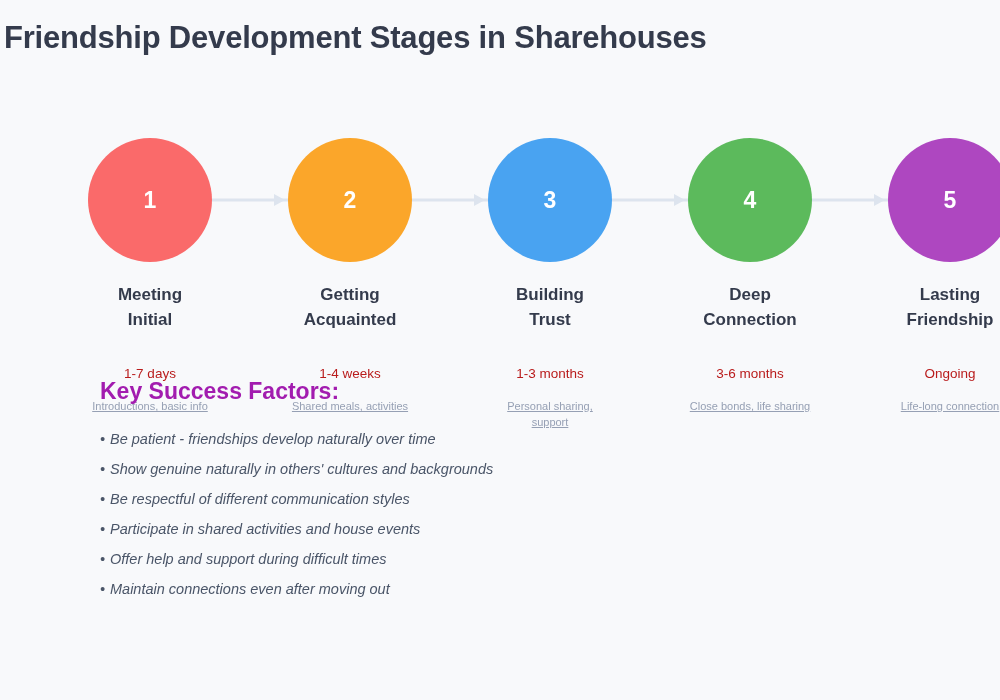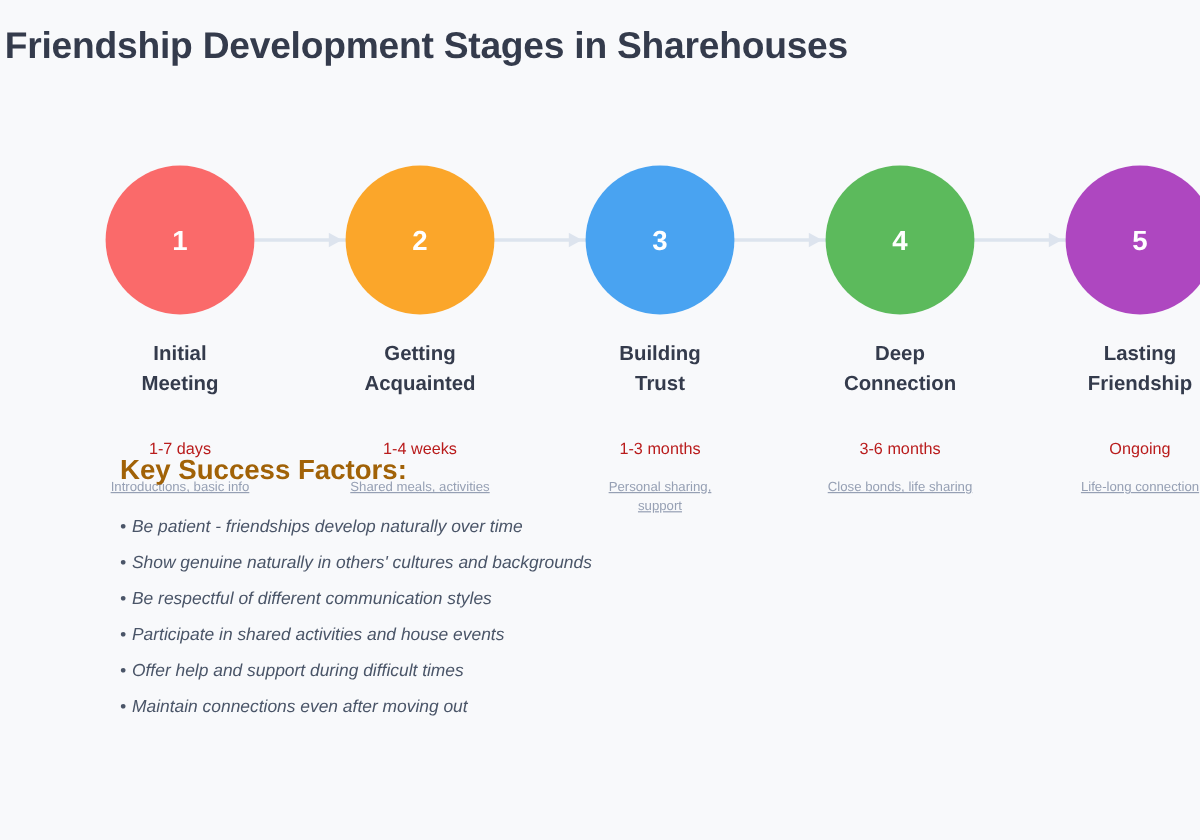--- a/index.html
+++ b/index.html
@@ -113,21 +113,21 @@
   #factors {
     position: absolute;
     left: 100px;
     top: 376px;
     width: 720px;
   }
 
   #factors-heading {
     font-size: 23px;
     font-weight: bold;
-    color: #a16207;
+    color: #a21caf;
     line-height: 30px;
   }
 
   #factors-list {
     position: absolute;
     left: 0;
     top: 48px;
     width: 720px;
     list-style: none;
     font-style: italic;
@@ -167,22 +167,22 @@
           <line x1="698" y1="200" x2="1012" y2="200" stroke="#DDE4EE" stroke-width="3"></line>
           <path d="M 874 194 L 885 200 L 874 206 Z" fill="#DDE4EE"></path>
           <line x1="98" y1="200" x2="212" y2="200" stroke="#FFFFFF" stroke-width="3" opacity="0.85"></line>
           <line x1="888" y1="200" x2="1000" y2="200" stroke="#FFFFFF" stroke-width="3" opacity="0.85"></line>
         </g>
     </svg>
     <div id="stages-container">
         <div class="stage" style="left: 150px;">
           <div class="stage-circle" style="background: rgb(250, 106, 106);">1</div>
           <div class="stage-name">
+            <div>Meeting</div>
             <div>Initial</div>
-            <div>Meeting</div>
           </div>
           <div class="stage-duration">1-7 days</div>
           <div class="stage-desc" style="width: 200px; left: 0px;">Introductions, basic info</div>
         </div>
         <div class="stage" style="left: 350px;">
           <div class="stage-circle" style="background: rgb(251, 166, 42);">2</div>
           <div class="stage-name">
             <div>Getting</div>
             <div>Acquainted</div>
           </div>

